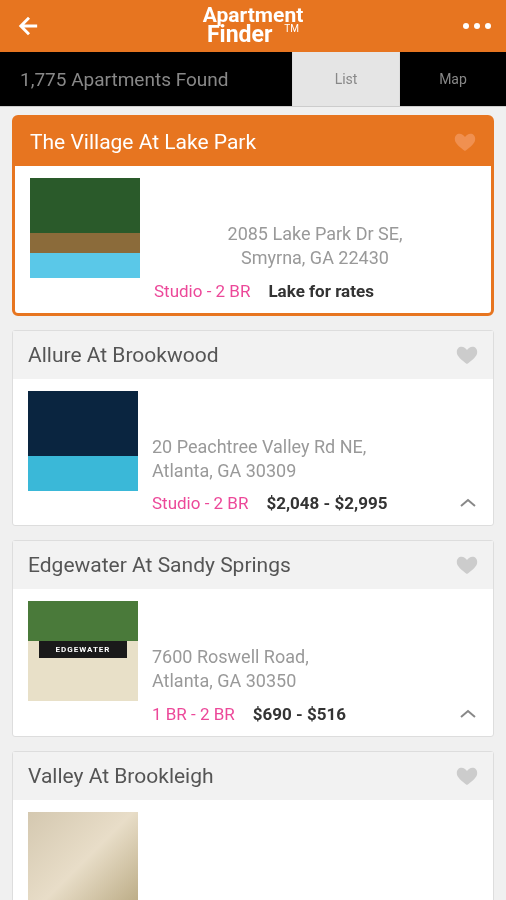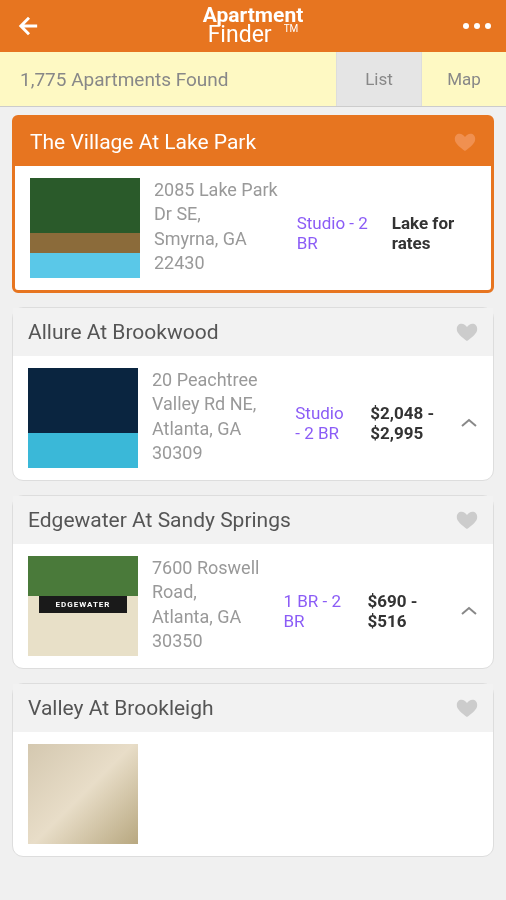--- a/index.html
+++ b/index.html
@@ -40,21 +40,21 @@
       line-height: 0.85;
     }
     
     .logo-top {
       font-size: 21px;
       font-weight: bold;
     }
     
     .logo-bottom {
       font-size: 23px;
-      font-weight: normal;
+      font-weight: bold;
     }
     
     .logo-tm {
       font-size: 10px;
       vertical-align: top;
       margin-left: 12px;
     }
     
     .more-btn {
       width: 40px;
@@ -72,66 +72,67 @@
     
     .dot {
       width: 6px;
       height: 6px;
       background: white;
       border-radius: 50%;
     }
     
     .sub-bar {
       height: 55px;
-      background: #fef9c3;
+      background: #000000;
       border-bottom: 1px solid #ccc;
       display: flex;
       align-items: center;
       justify-content: space-between;
     }
     
     .results-count {
       color: #888;
       font-size: 19px;
       padding-left: 20px;
     }
     
     .tabs {
       display: flex;
       height: 100%;
     }
     
     .tab {
-      width: 85px;
+      width: 107px;
       display: flex;
       align-items: center;
       justify-content: center;
       color: #888;
-      font-size: 17px;
+      font-size: 14px;
       border-left: 1px solid #ddd;
     }
     
     .tab.active {
       background: #e5e5e5;
     }
     
     .listings {
       padding: 8px 0;
     }
     
     .card {
       background: white;
       margin: 0 12px 14px 12px;
       border: 1px solid #ddd;
-      border-radius: 11px;
+      border-radius: 3px;
     }
     
     .card.featured {
       border: 3px solid #e77520;
       border-radius: 6px;
+      text-align: center;
     }
     
     .card.featured .card-header {
       background: #e77520;
       color: white;
     }
     
     .card-header {
       background: #f2f2f2;
       padding: 12px 15px;
@@ -194,39 +195,40 @@
       letter-spacing: 1px;
     }
     
     .thumb-interior {
       background: linear-gradient(135deg, #d4c8b0 0%, #e8ddc8 50%, #b8a880 100%);
     }
     
     .info {
       flex: 1;
       display: flex;
-      flex-direction: row;
+      flex-direction: column;
       justify-content: space-between;
+      margin-top: 44px;
     }
     
     .address {
       color: #999;
       font-size: 18px;
       line-height: 1.35;
     }
     
     .details {
       display: flex;
       align-items: center;
       gap: 18px;
       margin-top: 10px;
     }
     
     .bedrooms {
-      color: #8b5cf6;
+      color: #ec4899;
       font-size: 17px;
     }
     
     .price {
       color: #333;
       font-size: 17px;
       font-weight: bold;
     }
     
     .expand-icon {

